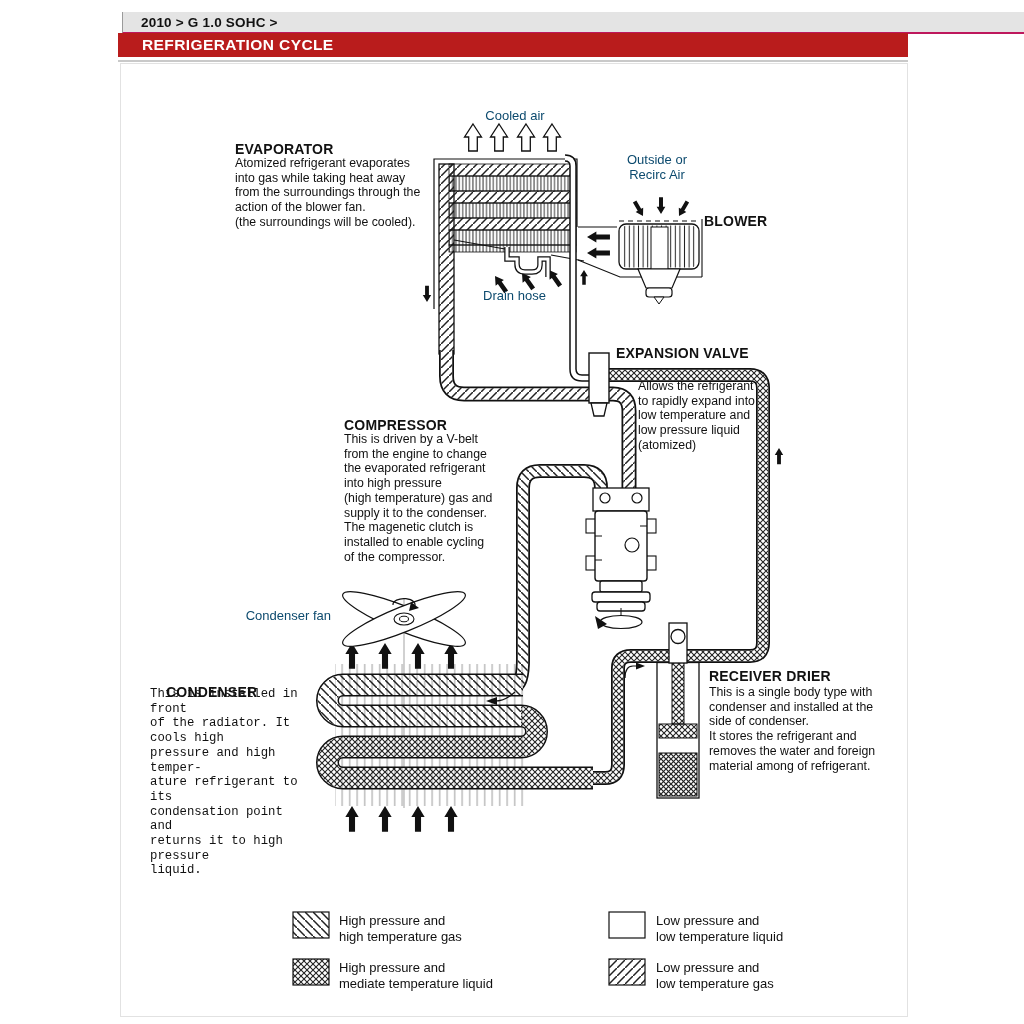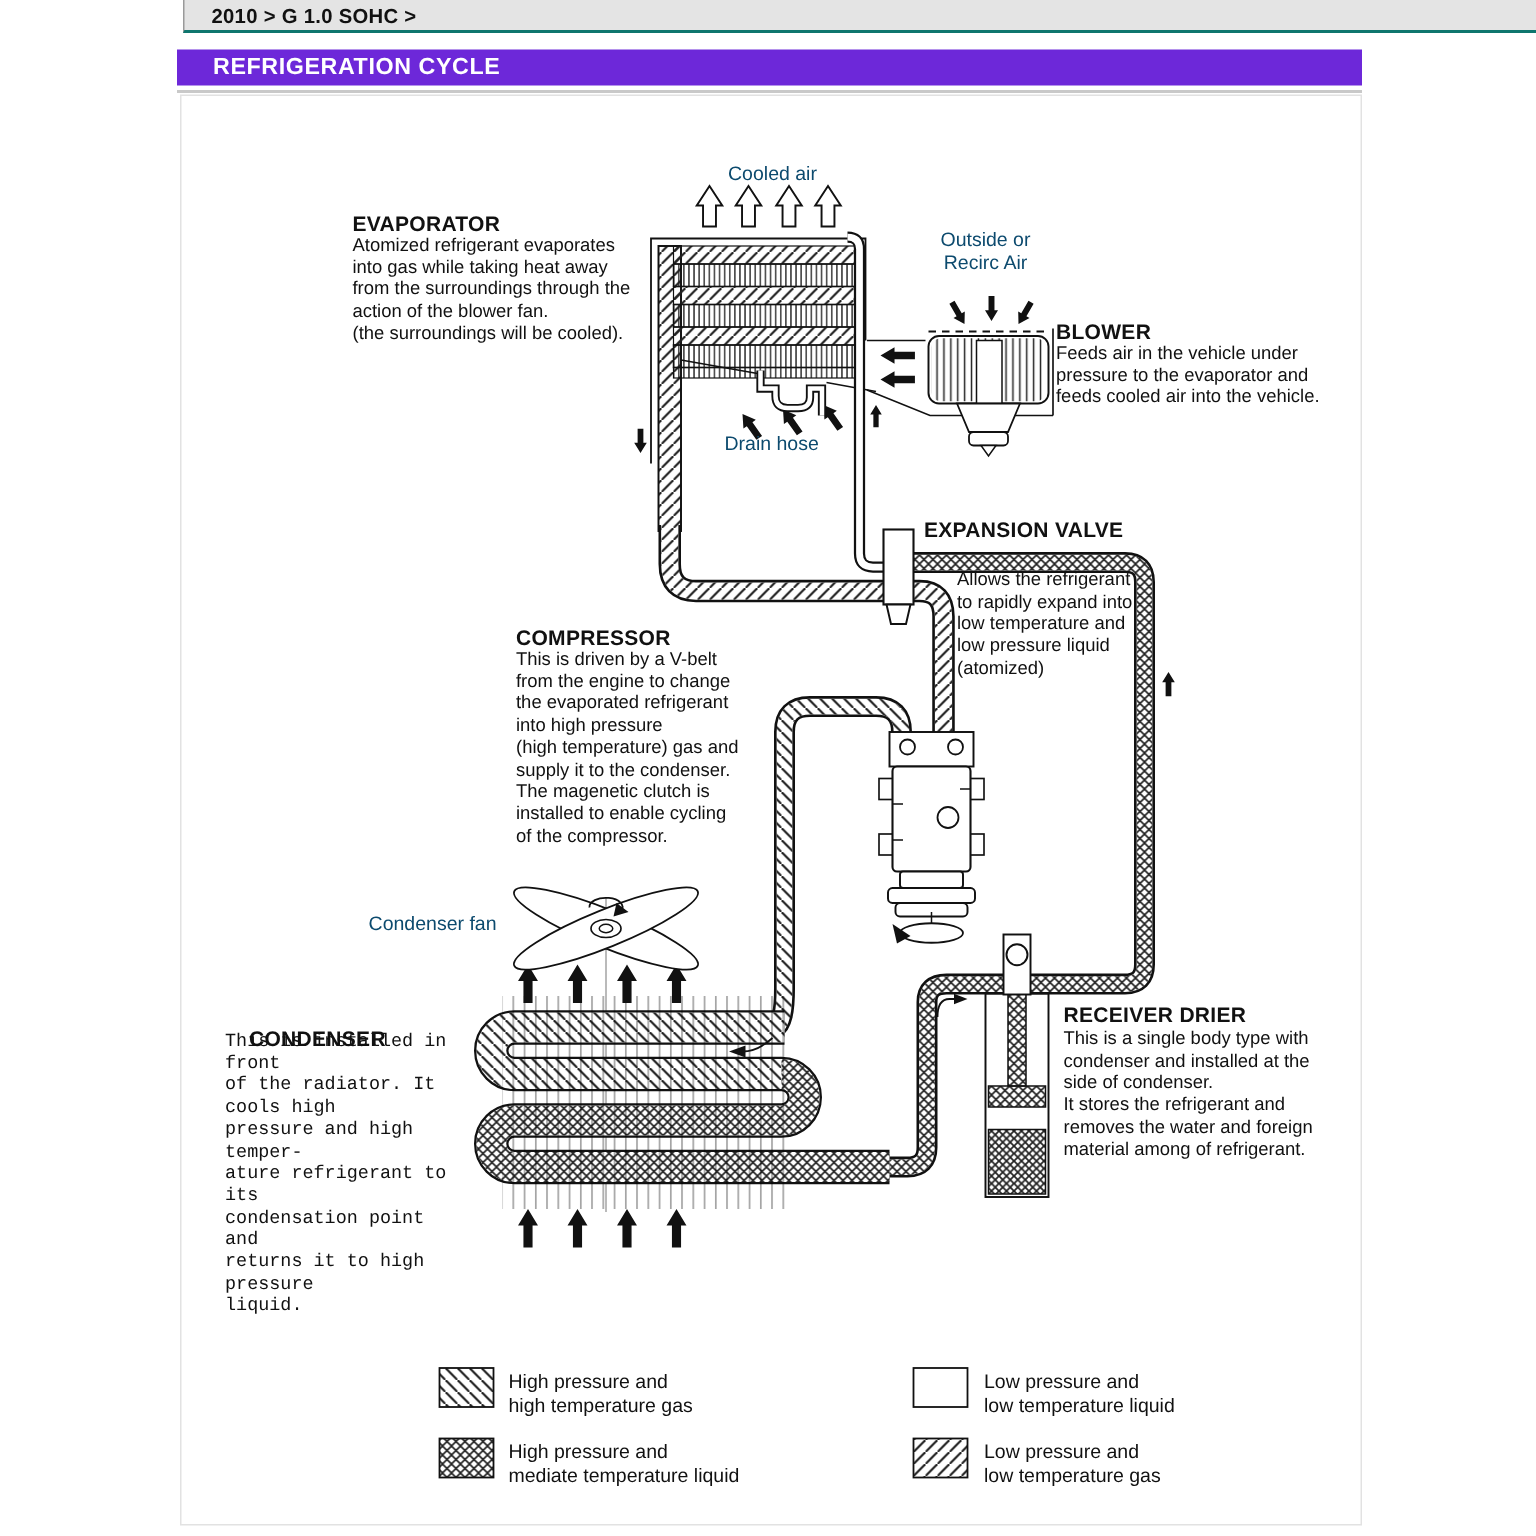--- a/index.html
+++ b/index.html
@@ -1,18 +1,18 @@
 <!DOCTYPE html>
 <html><head>
 <meta charset="utf-8">
 <style>
   html,body{margin:0;padding:0;background:#fff;font-family:"Liberation Sans",sans-serif;color:#111;}
   #stage{position:relative;width:1024px;height:1024px;background:#fff;overflow:hidden;}
-  #crumbbar{position:absolute;left:122px;top:0;right:0;height:20px;background:#e4e4e4;
-    border-left:1px solid #9a9a9a;border-bottom:2px solid #0f766e;display:flex;align-items:center;}
+  #crumbbar{position:absolute;left:122px;top:12px;right:0;height:20px;background:#e4e4e4;
+    border-left:1px solid #9a9a9a;border-bottom:2px solid #be185d;display:flex;align-items:center;}
   #crumbbar a{font-size:13.5px;font-weight:bold;color:#111;text-decoration:none;padding-left:18px;letter-spacing:.2px;}
   #titlebar{position:absolute;left:118px;top:33px;width:790px;height:24px;display:flex;align-items:center;}
   #titlebar .txt{color:#fff;font-weight:bold;font-size:15.5px;letter-spacing:.4px;padding-left:24px;}
   #titlerule{position:absolute;left:118px;top:60px;width:790px;height:2px;background:#c9c9c9;}
   #content{position:absolute;left:120px;top:63px;width:786px;height:952px;background:#fff;border:1px solid #e2e2e2;}
   #diagram-svg{position:absolute;left:0;top:0;}
   .lbl{position:absolute;font-size:13px;line-height:15px;color:#0c4a6e;}
   .hd{position:absolute;font-size:14px;font-weight:bold;letter-spacing:.2px;color:#111;white-space:nowrap;}
   .bd{position:absolute;font-size:12.3px;line-height:14.7px;color:#111;white-space:pre-line;}
   .ctr{text-align:center;}
@@ -21,21 +21,21 @@
 </style>
 </head>
 <body>
 
 <div id="stage">
 
   <div id="crumbbar">
     <a href="#">2010 &gt; G 1.0 SOHC &gt;</a>
   </div>
 
-  <div id="titlebar" style="background:#6d28d9;">
+  <div id="titlebar" style="background:#b91c1c;">
     <span class="txt">REFRIGERATION CYCLE</span>
   </div>
   <div id="titlerule"></div>
 
   <div id="content">
 
     <svg id="diagram-svg" width="786" height="952" viewBox="0 0 786 952">
       <defs>
         <pattern id="hatchBack" patternUnits="userSpaceOnUse" width="8" height="8">
           <path d="M-2,-2 L10,10" stroke="#222" stroke-width="1.5" fill="none"></path>
@@ -238,23 +238,20 @@
     <div class="lbl rt" style="left:120px;top:544px;width:90px;">Condenser fan</div>
 
     <div class="hd" style="left:114px;top:77px;">EVAPORATOR</div>
     <div class="bd" style="left:114px;top:92px;width:210px;">Atomized refrigerant evaporates
 into gas while taking heat away
 from the surroundings through the
 action of the blower fan.
 (the surroundings will be cooled).</div>
 
     <div class="hd" style="left:583px;top:149px;">BLOWER</div>
-    <div class="bd" style="left:583px;top:164px;width:195px;">Feeds air in the vehicle under
-pressure to the evaporator and
-feeds cooled air into the vehicle.</div>
 
     <div class="hd" style="left:495px;top:281px;">EXPANSION VALVE</div>
     <div class="bd" style="left:517px;top:315px;width:128px;">Allows the refrigerant
 to rapidly expand into
 low temperature and
 low pressure liquid
 (atomized)</div>
 
     <div class="hd" style="left:223px;top:353px;">COMPRESSOR</div>
     <div class="bd" style="left:223px;top:368px;width:165px;">This is driven by a V-belt

